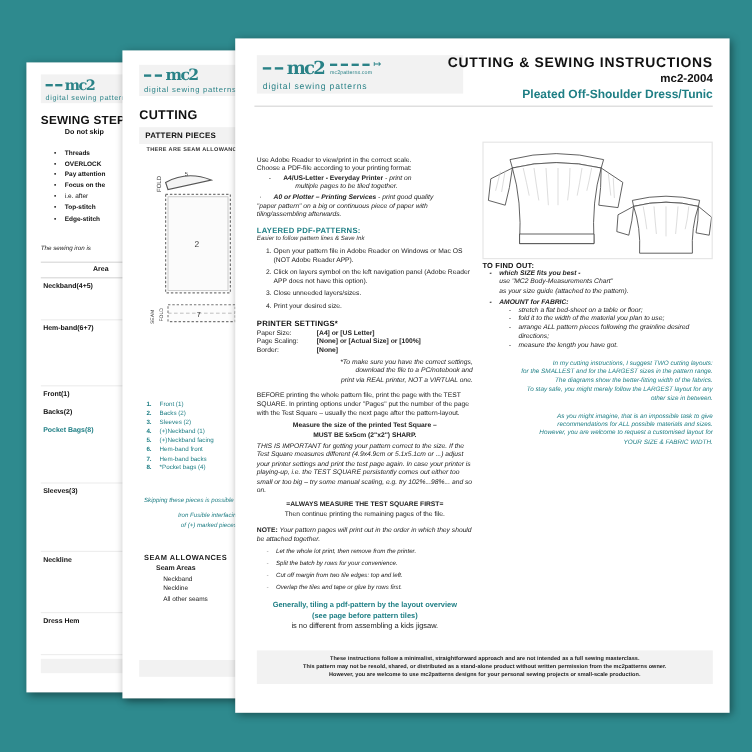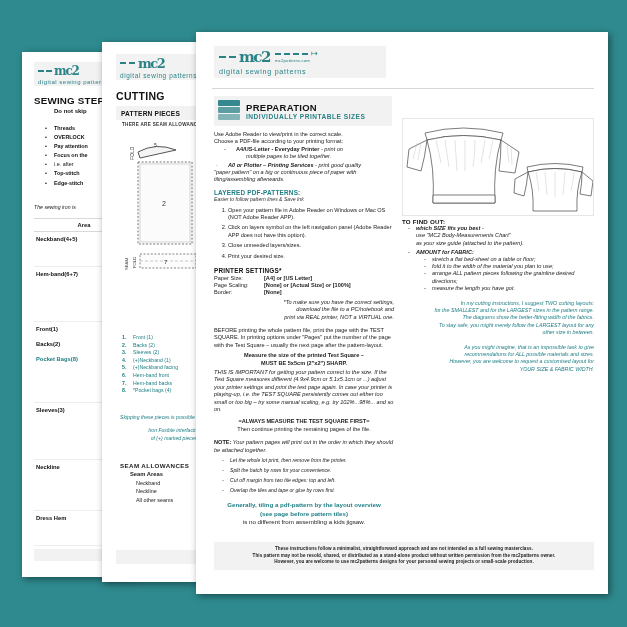--- a/index.html
+++ b/index.html
@@ -273,34 +273,28 @@
             <i></i>
             <i></i>
             <span class="arrow">↦</span>
           </span>
           <span class="url">mc2patterns.com</span>
         </span>
       </div>
       <div class="row2">digital sewing patterns</div>
     </div>
 
+    <div class="p1-title">
+      <div class="t1">CUTTING  &amp;  SEWING   INSTRUCTIONS</div>
+      <div class="t2">mc2-2004</div>
+      <div class="t3">Pleated Off-Shoulder Dress/Tunic</div>
+    </div>
 
     <div class="hrule"></div>
 
-    <div class="prep-bar">
-      <span class="stackicon">
-          <span></span>
-          <span></span>
-          <span></span>
-        </span>
-      <span>
-        <div class="ttl">PREPARATION</div>
-        <div class="sub">INDIVIDUALLY  PRINTABLE  SIZES</div>
-      </span>
-    </div>
 
 
     <div class="illus">
       <svg width="192" height="96" viewBox="0 0 192 96">
         <g fill="#ffffff" stroke="#444" stroke-width=".7" stroke-linejoin="round">
 
           <path d="M22 14 Q60 4 100 14 L98 21 Q60 12 24 21 Z"></path>
 
           <path d="M24 21 Q32 48 30 84 L92 84 Q90 48 98 21 Q60 12 24 21 Z"></path>
 

